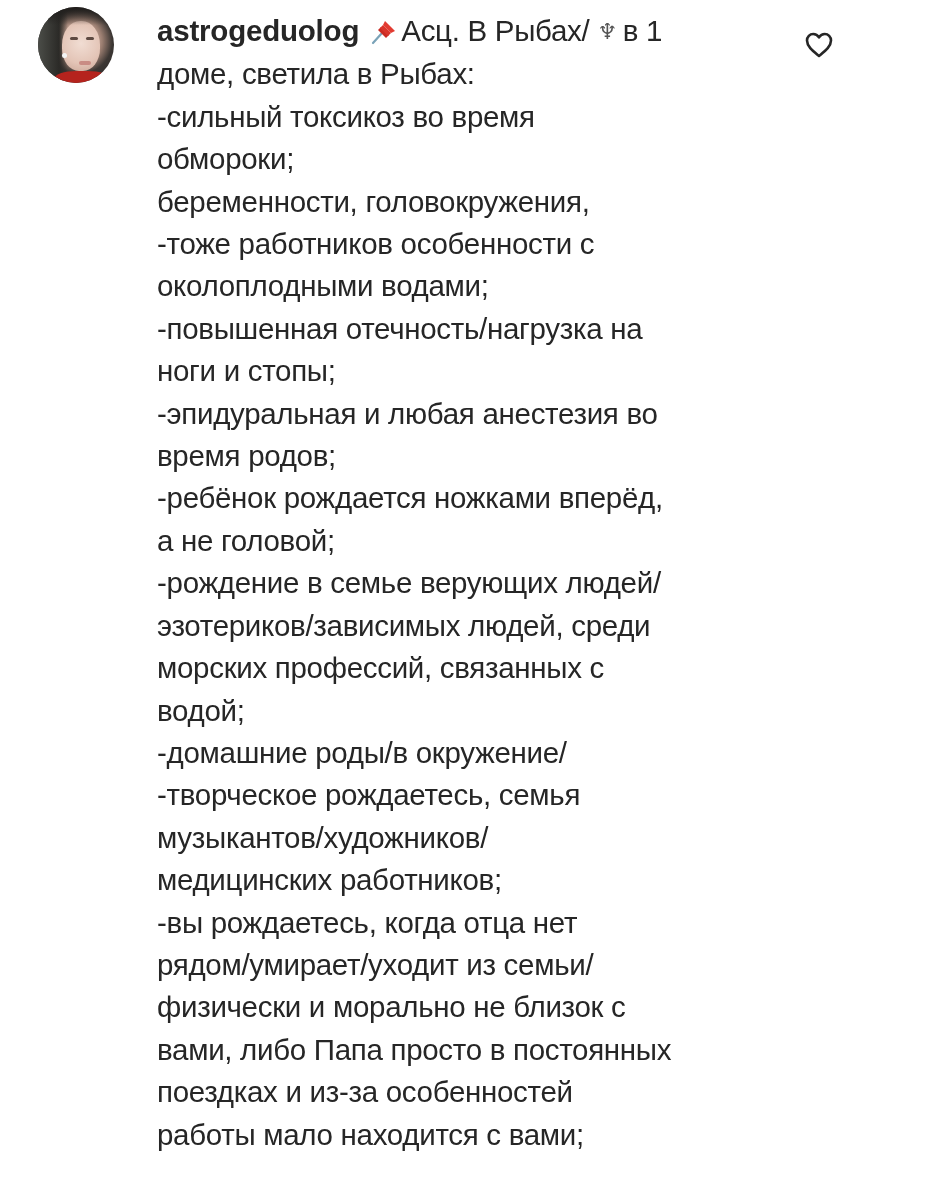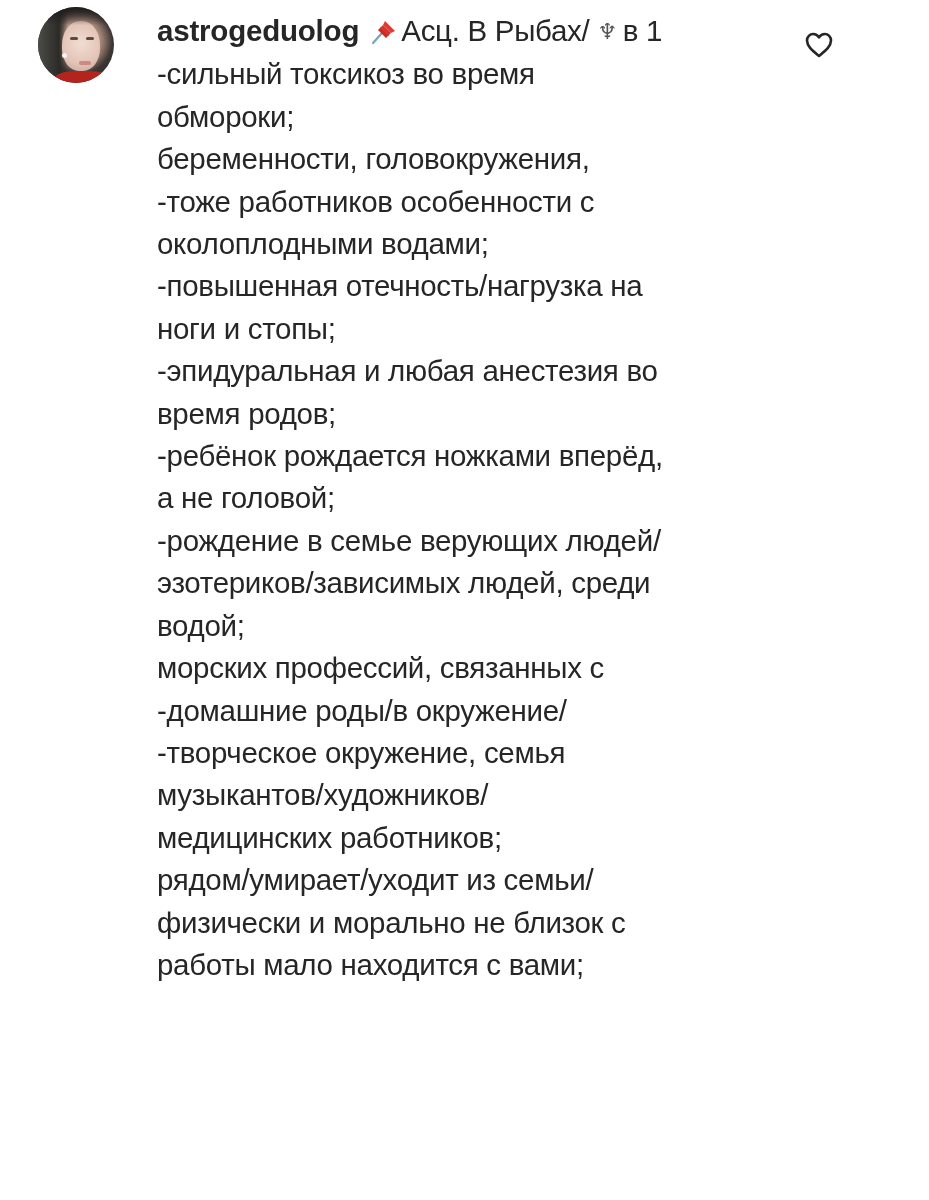--- a/index.html
+++ b/index.html
@@ -156,41 +156,45 @@
 
   <div class="text-block">
     <span class="line">
       <span class="username">astrogeduolog</span><span class="pin-icon"><svg width="30" height="28" viewBox="0 0 30 28">
             <line x1="4" y1="26" x2="13" y2="16" stroke="#7aa3b8" stroke-width="2.2" stroke-linecap="round"></line>
             <path d="M12 10 L20 18 L17 21 L9 13 Z" fill="#c92a22"></path>
             <path d="M16 4 L26 14 L22 16 L14 8 Z" fill="#e23b31"></path>
             <path d="M14 8 L22 16 L19 19 L11 11 Z" fill="#d9342b"></path>
           </svg></span><span>Асц. В Рыбах/</span><span class="psi-icon">♆</span><span>в 1</span>
     </span>
+    <span class="line">доме, светила в Рыбах:</span>
     <span class="line">-сильный токсикоз во время</span>
     <span class="line">обмороки;</span>
     <span class="line">беременности, головокружения,</span>
     <span class="line">-тоже работников особенности с</span>
     <span class="line">околоплодными водами;</span>
     <span class="line">-повышенная отечность/нагрузка на</span>
     <span class="line">ноги и стопы;</span>
     <span class="line">-эпидуральная и любая анестезия во</span>
     <span class="line">время родов;</span>
     <span class="line">-ребёнок рождается ножками вперёд,</span>
     <span class="line">а не головой;</span>
     <span class="line">-рождение в семье верующих людей/</span>
     <span class="line">эзотериков/зависимых людей, среди</span>
+    <span class="line">морских профессий, связанных с</span>
     <span class="line">водой;</span>
-    <span class="line">морских профессий, связанных с</span>
     <span class="line">-домашние роды/в окружение/</span>
-    <span class="line">-творческое окружение, семья</span>
+    <span class="line">-творческое рождаетесь, семья</span>
     <span class="line">музыкантов/художников/</span>
     <span class="line">медицинских работников;</span>
+    <span class="line">-вы рождаетесь, когда отца нет</span>
     <span class="line">рядом/умирает/уходит из семьи/</span>
     <span class="line">физически и морально не близок с</span>
+    <span class="line">вами, либо Папа просто в постоянных</span>
+    <span class="line">поездках и из-за особенностей</span>
     <span class="line">работы мало находится с вами;</span>
   </div>
 
   <div class="like-button">
     <svg width="30" height="28" viewBox="0 0 30 28">
       <path d="M15 25 C 9 20, 3 15.5, 3 9.5 C 3 5.8, 5.8 3, 9.2 3 C 11.6 3, 13.7 4.3, 15 6.4 C 16.3 4.3, 18.4 3, 20.8 3 C 24.2 3, 27 5.8, 27 9.5 C 27 15.5, 21 20, 15 25 Z" fill="none" stroke="#262626" stroke-width="2.6" stroke-linejoin="round"></path>
     </svg>
   </div>
 
 </div>

